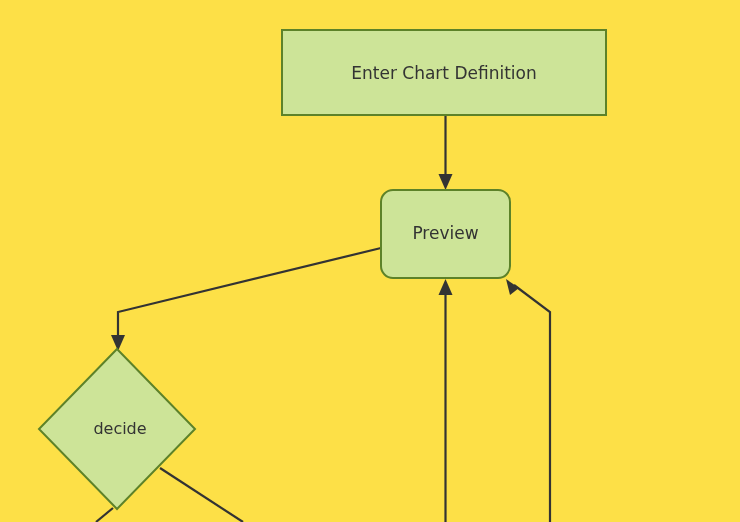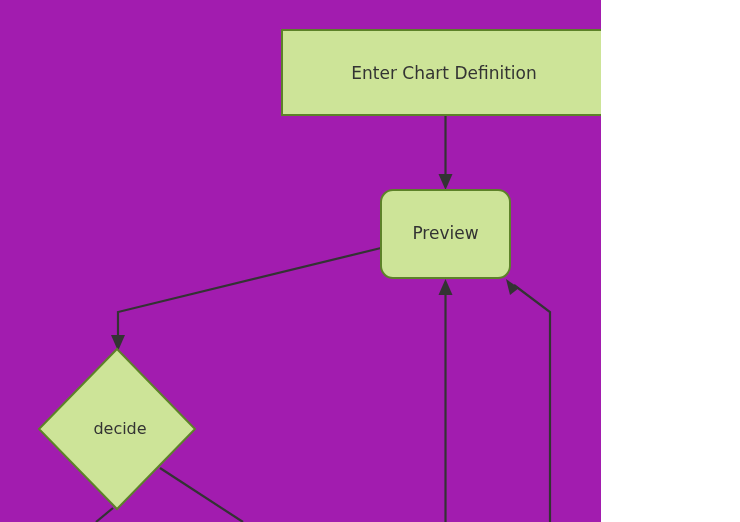--- a/index.html
+++ b/index.html
@@ -5,23 +5,23 @@
   html, body {
     margin: 0;
     padding: 0;
     background: #ffffff;
   }
   body {
     font-family: "DejaVu Sans", "Liberation Sans", sans-serif;
   }
   #canvas {
     position: relative;
-    width: 601px;
+    width: 740px;
     height: 522px;
-    background: #a21caf;
+    background: #fde047;
     overflow: hidden;
   }
   #flow-svg {
     position: absolute;
     left: 0;
     top: 0;
     width: 740px;
     height: 522px;
   }
   .node-shape {

